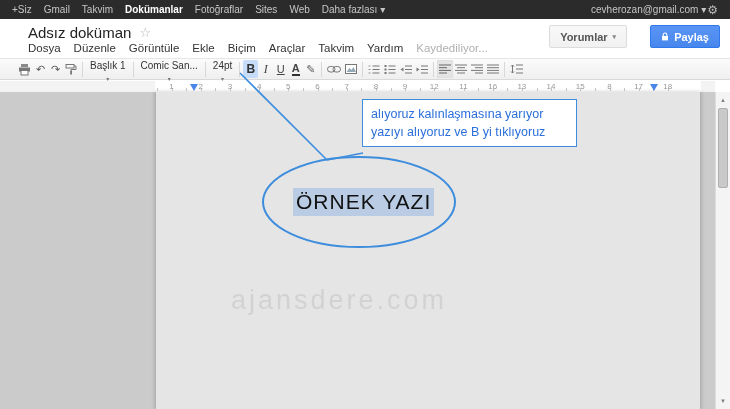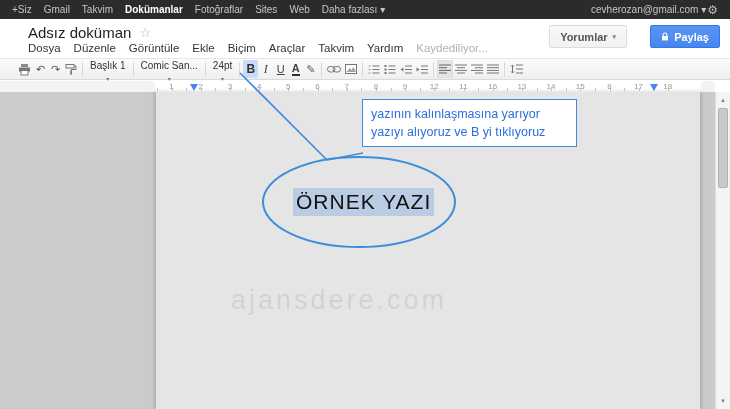--- a/index.html
+++ b/index.html
@@ -264,21 +264,21 @@
   <div class="tri" style="left:650px"></div>
 </div>
 
 <div class="docarea">
   <div class="page">
     <div class="watermark">ajansdere.com</div>
     <div class="doc-text">ÖRNEK YAZI</div>
   </div>
 
   <div class="callout">
-    <div>yazının kalınlaşmasına yarıyor</div>
+    <div>alıyoruz kalınlaşmasına yarıyor</div>
     <div>yazıyı alıyoruz ve B yi tıklıyoruz</div>
   </div>
 
   <div class="scrollbar">
     <div class="sarr up">▲</div>
     <div class="sthumb"></div>
     <div class="sarr down">▼</div>
   </div>
 </div>
 

